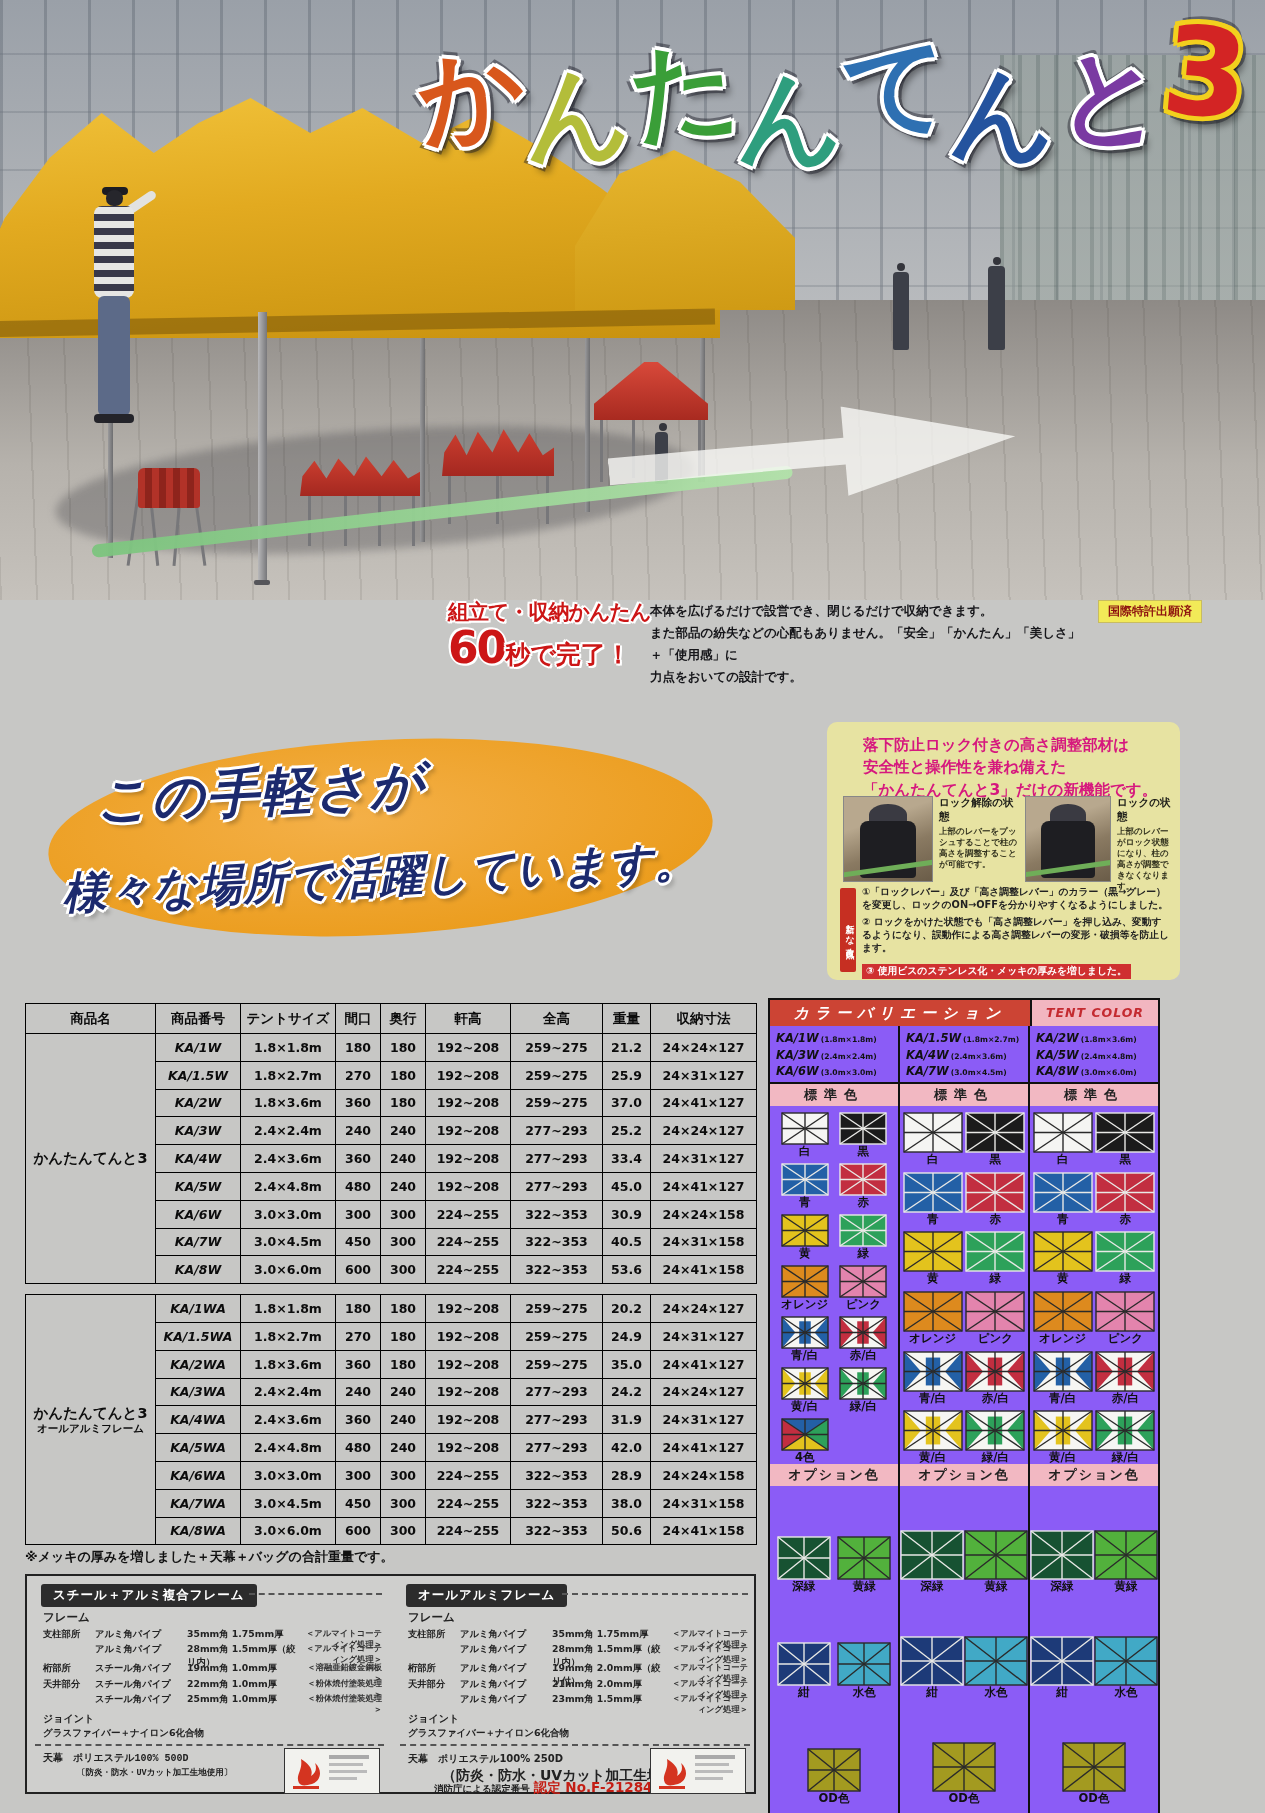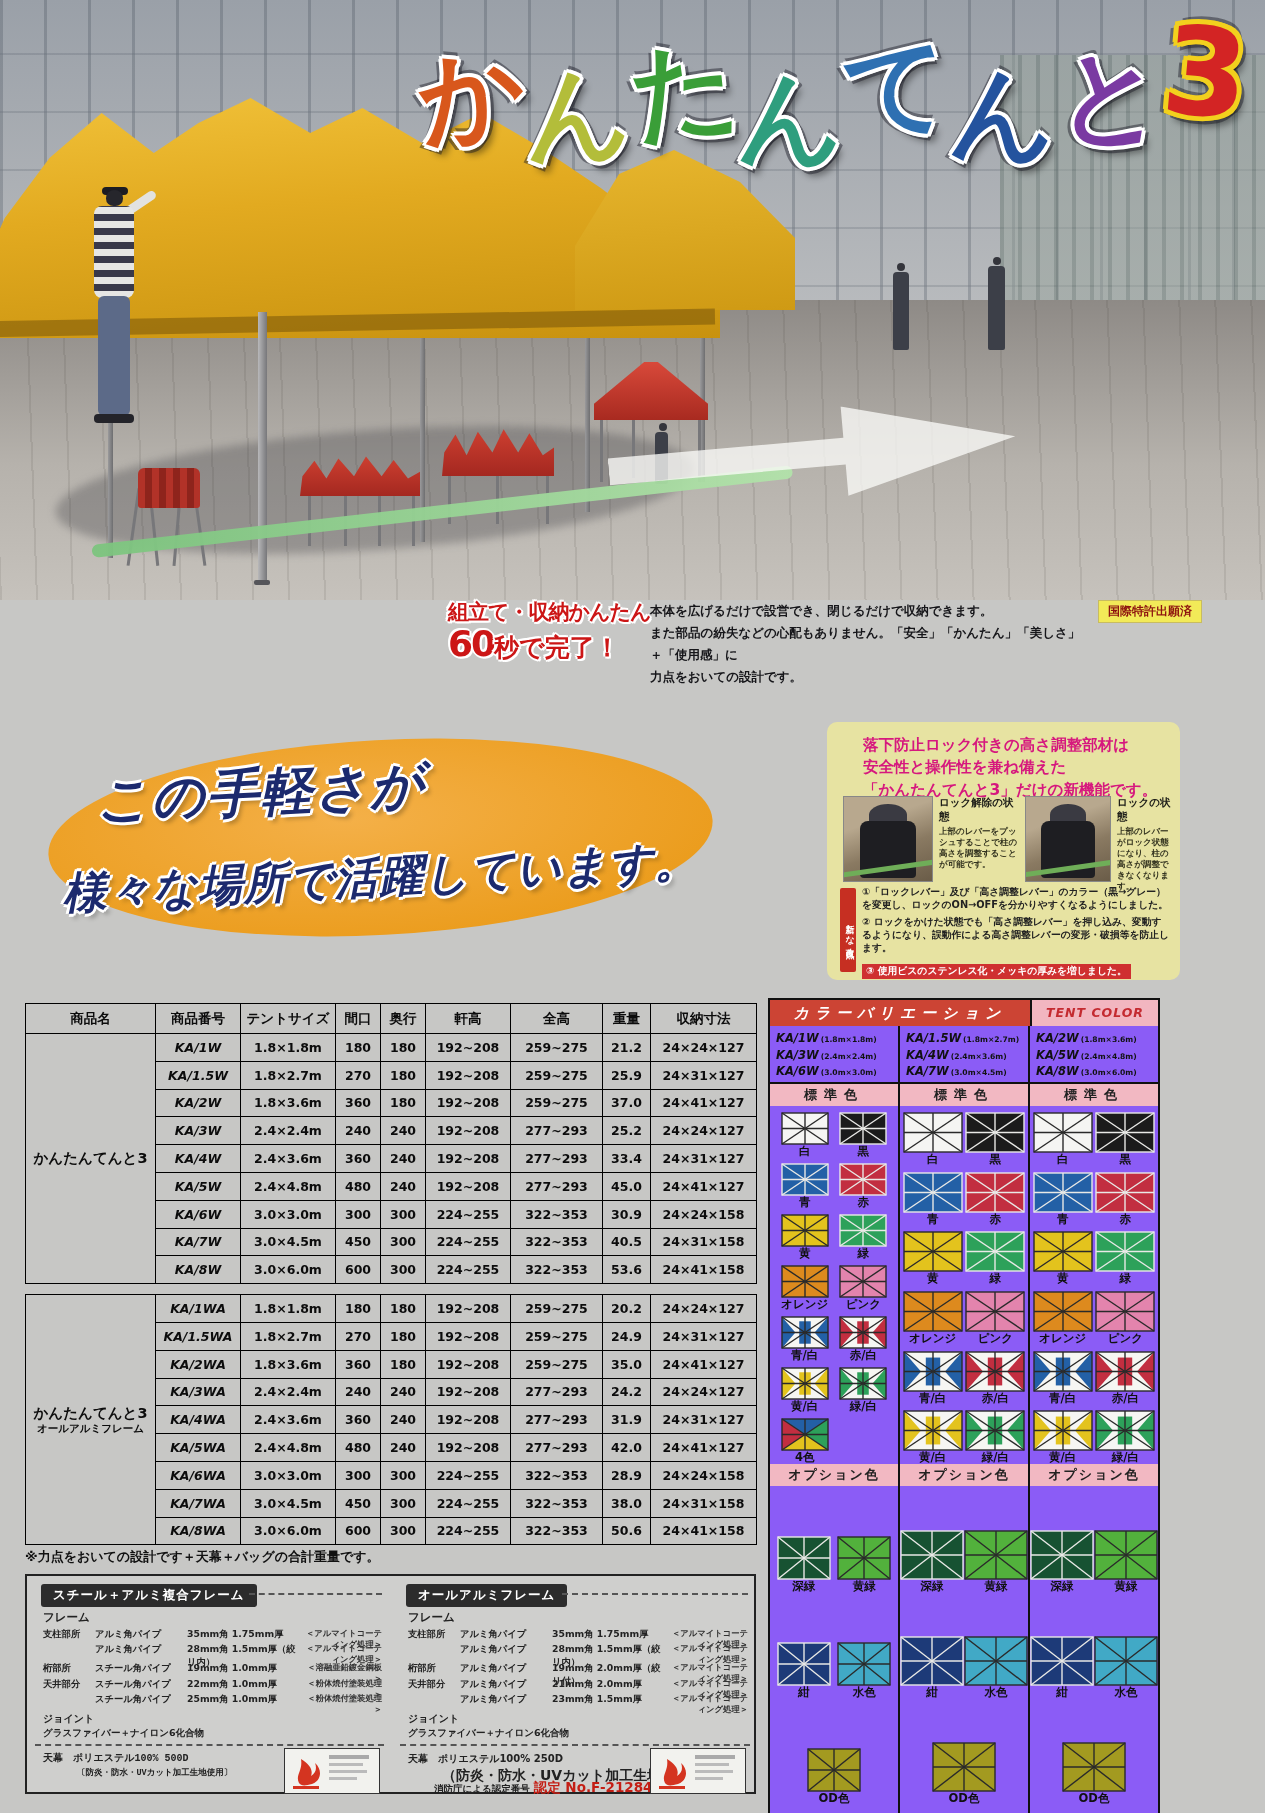--- a/index.html
+++ b/index.html
@@ -76,21 +76,21 @@
       4px 4px 0 #f2d01e,-4px 4px 0 #f2d01e,4px -4px 0 #f2d01e,-4px -4px 0 #f2d01e,
       8px 3px 0 rgba(25,25,35,.45),-8px 3px 0 rgba(25,25,35,.45),
       3px 8px 0 rgba(25,25,35,.45),3px -8px 0 rgba(25,25,35,.45),
       7px 10px 7px rgba(0,0,0,.4);}
 
   
   .catch{position:absolute;left:448px;top:598px;width:210px;color:#cc1616;font-weight:bold;
     text-shadow:2px 0 0 #fff,-2px 0 0 #fff,0 2px 0 #fff,0 -2px 0 #fff,2px 2px 0 #fff,-2px -2px 0 #fff;}
   .catch-l1{font-size:21px;letter-spacing:-1px;}
   .catch-l2{margin-top:2px;font-size:25px;}
-  .catch-l2 .big{font-size:36px;line-height:.9;letter-spacing:-2px;}
+  .catch-l2 .big{font-size:44px;line-height:.9;letter-spacing:-2px;}
   .intro-par{position:absolute;left:650px;top:600px;width:440px;font-size:12.5px;font-weight:bold;
     color:#16161a;line-height:1.75;}
   .patent-badge{position:absolute;left:1098px;top:600px;background:#f2ea58;color:#8e1410;
     font-size:12px;font-weight:bold;padding:2px 9px;border:1px solid #c8bc60;}
 
   
   .ellipse{position:absolute;left:48px;top:740px;width:665px;height:195px;border-radius:50%;
     background:radial-gradient(ellipse at 45% 40%,#f4b048,#e8960f);transform:rotate(-3deg);}
   .etext{position:absolute;font-weight:bold;font-style:italic;color:#1c2a6e;transform:rotate(-3deg);
     text-shadow:3px 0 0 #fff,-3px 0 0 #fff,0 3px 0 #fff,0 -3px 0 #fff,2px 2px 0 #fff,-2px -2px 0 #fff,4px 5px 4px rgba(0,0,0,.25);}
@@ -504,21 +504,21 @@
             <td>600</td>
             <td>300</td>
             <td>224~255</td>
             <td>322~353</td>
             <td>50.6</td>
             <td>24×41×158</td>
           </tr>
         </tbody>
       </table>
     </div>
-  <div class="spec-note">※力点をおいての設計です＋天幕＋バッグの合計重量です。</div>
+  <div class="spec-note">※メッキの厚みを増しました＋天幕＋バッグの合計重量です。</div>
 
   <div class="frame-box">
     <div class="fcol left">
         <div class="fc-title">スチール＋アルミ複合フレーム</div>
         <div class="fc-dash" style="left: 222px; right: 10px;"></div>
         <div class="fc-sec" style="top: 34px;">フレーム</div>
         <div class="frow" style="top: 52px;">
           <span class="part">支柱部所</span>
           <span class="pipe">アルミ角パイプ</span>
           <span class="spec">35mm角 1.75mm厚</span>

